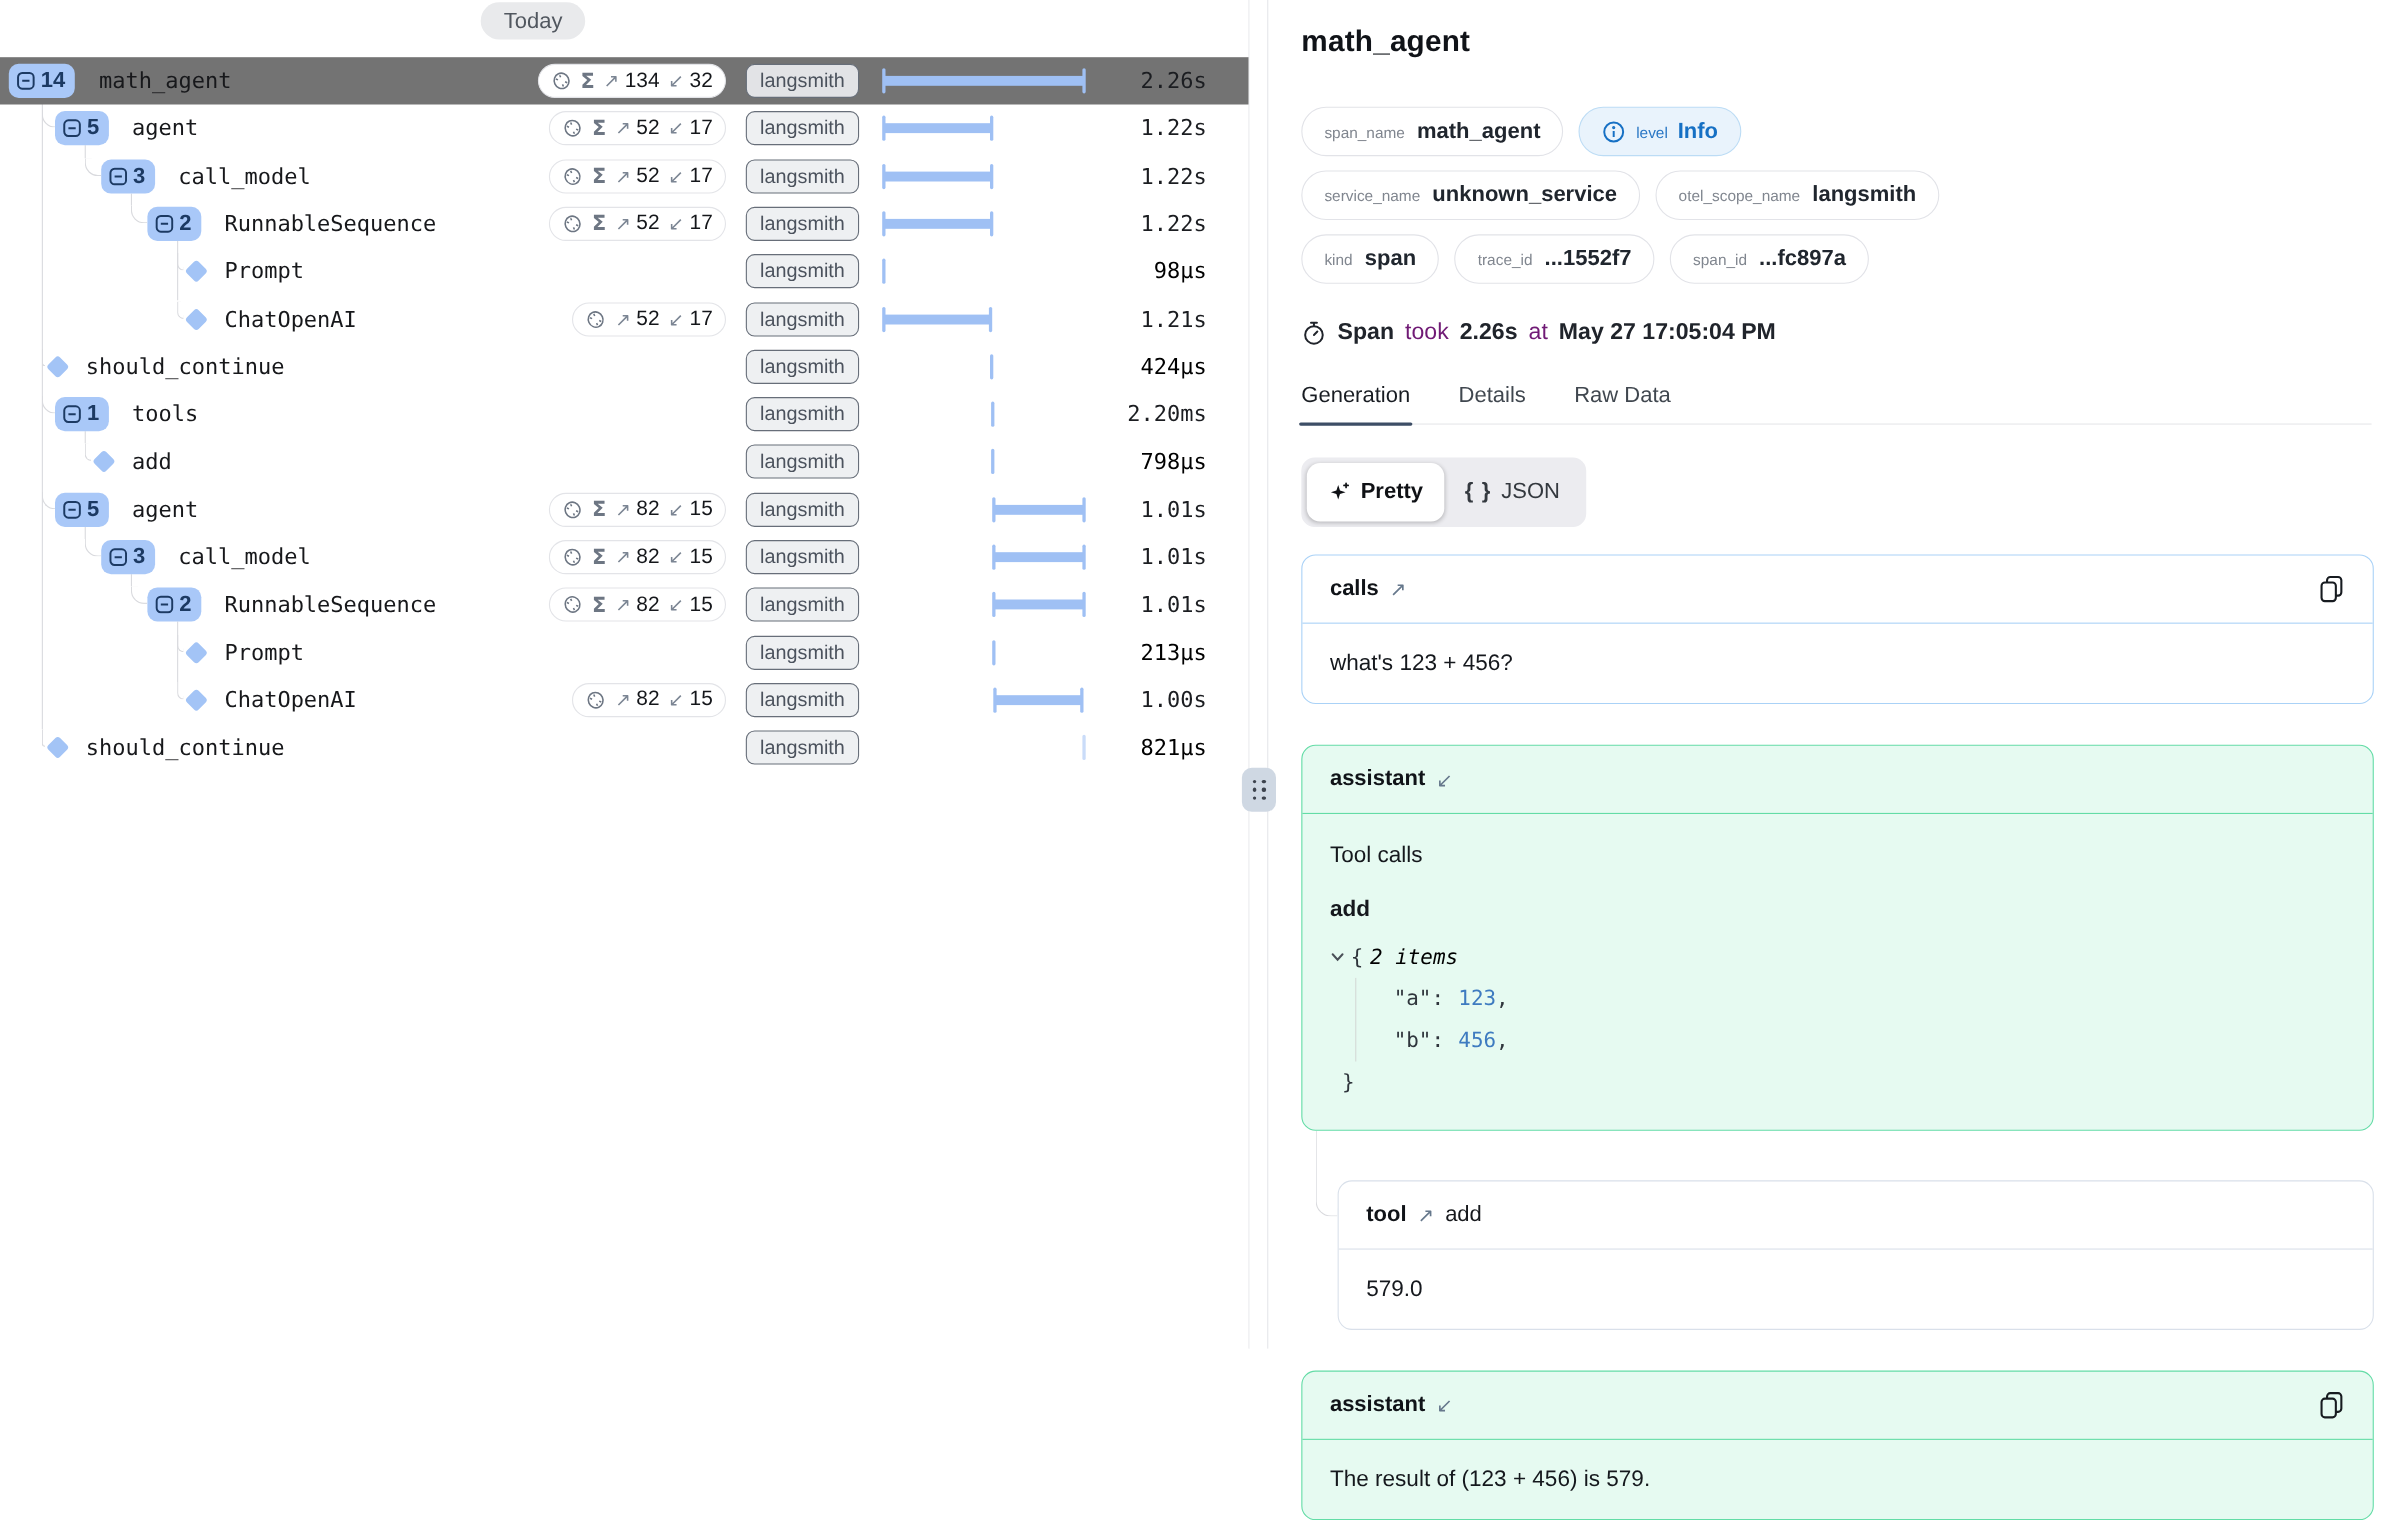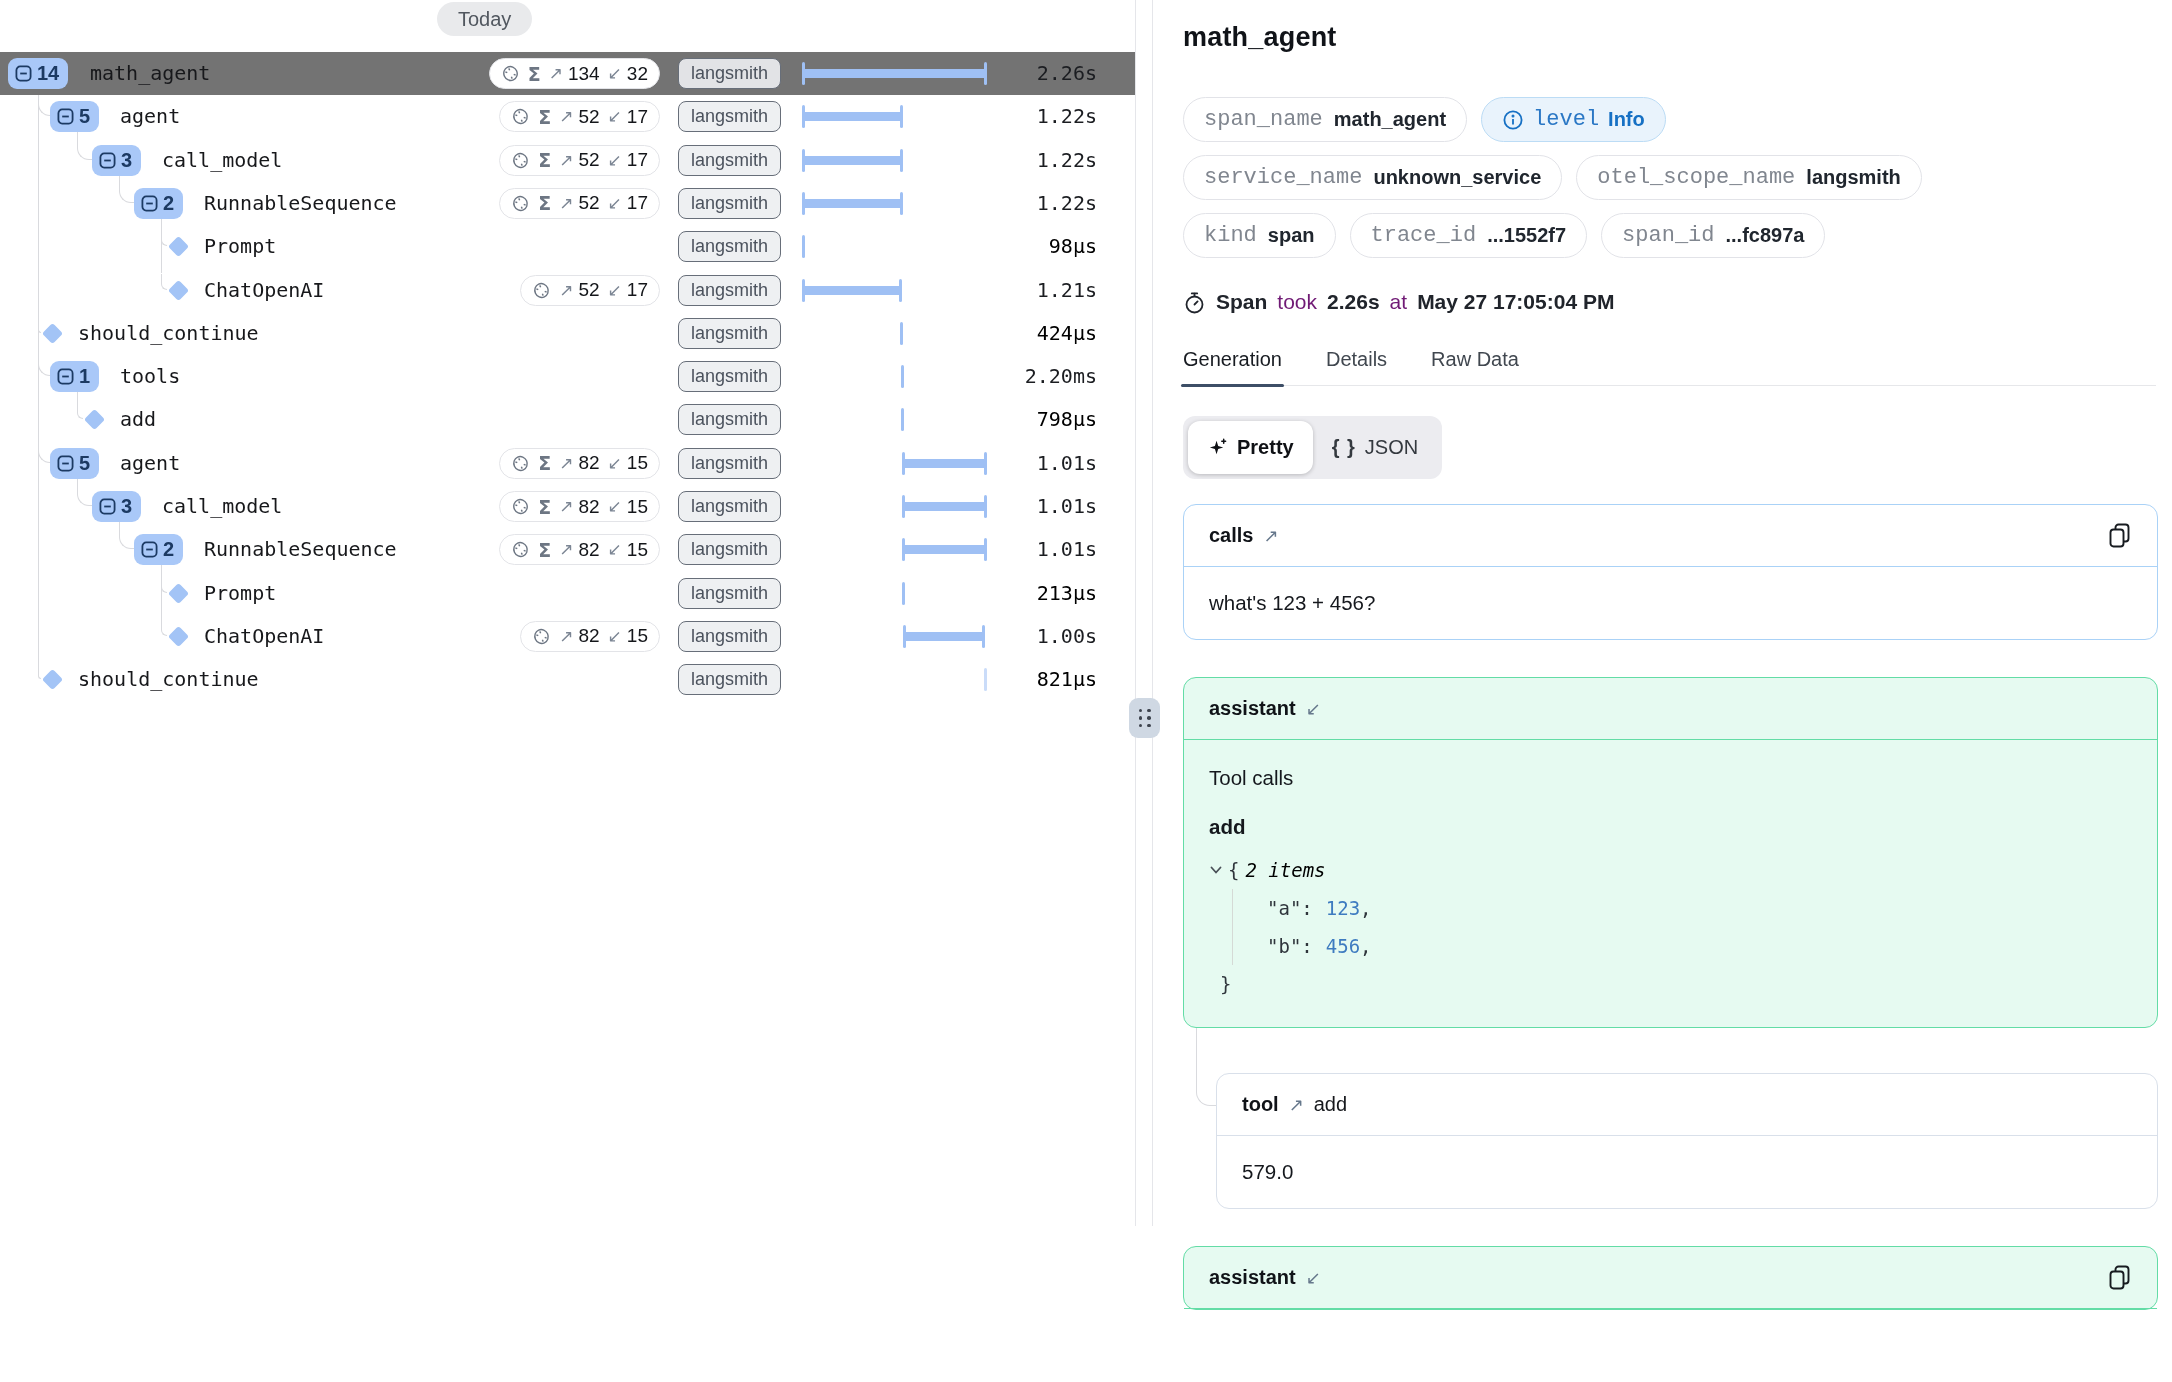--- a/index.html
+++ b/index.html
@@ -51,21 +51,21 @@
         justify-content:center; gap:4px 5px; padding:0 8px; }
   .handle i { width:3.5px; height:3.5px; border-radius:50%; background:#3d434d; flex:0 0 3.5px; }
 
   
   .rp { position:absolute; left:1153px; top:0; right:0; bottom:0; padding:16px 16px 0 30px; }
   .rp h1 { font-size:27px; font-weight:700; color:#101318; letter-spacing:.2px; margin-top:6px; }
   .prows { margin-top:44px; }
   .prow { display:flex; gap:14px; margin-bottom:13px; }
   .pill { height:45px; border:1px solid #e2e3e8; border-radius:23px; background:#fff;
         display:flex; align-items:center; gap:11px; padding:0 20px; }
-  .pill .k { font-family:Liberation Mono, monospace; font-size:22px; color:#80868f; }
+  .pill .k { font-family:Liberation Sans, sans-serif; font-size:14px; color:#80868f; }
   .pill .v { font-size:20px; font-weight:700; color:#20262e; }
   .pill.level { background:#e9f3fc; border-color:#bcdcf5; gap:9px; }
   .pill.level .k { color:#2a77c5; }
   .pill.level .v { color:#1670c4; }
   .timing { margin-top:32px; display:flex; align-items:center; gap:10px; font-size:21px; color:#20242b; }
   .timing .gray { color:#701a75; }
   .timing b { font-weight:600; }
   .tabs { margin-top:34px; display:flex; gap:44px; font-size:20px; color:#40474f;
         border-bottom:1px solid #e6e7ea; padding-bottom:14px; }
   .tab { position:relative; cursor:default; }
@@ -591,17 +591,18 @@
         <div class="card-h">
           <span class="role">assistant</span>
           <span class="rarr">↙</span>
           <button class="copy">
             <svg width="25" height="27" viewBox="0 0 25 27" fill="none" stroke="#171b20" stroke-width="1.9">
               <rect x="8.5" y="2.5" width="13" height="17" rx="3"></rect>
               <rect x="3.5" y="7.5" width="13" height="17" rx="3" fill="#e6faf1"></rect>
             </svg>
           </button>
         </div>
+        <div class="card-b">The result of (123 + 456) is 579.</div>
       </div>
 
     </div>
   </div>
 </div>
 
 </body></html>

